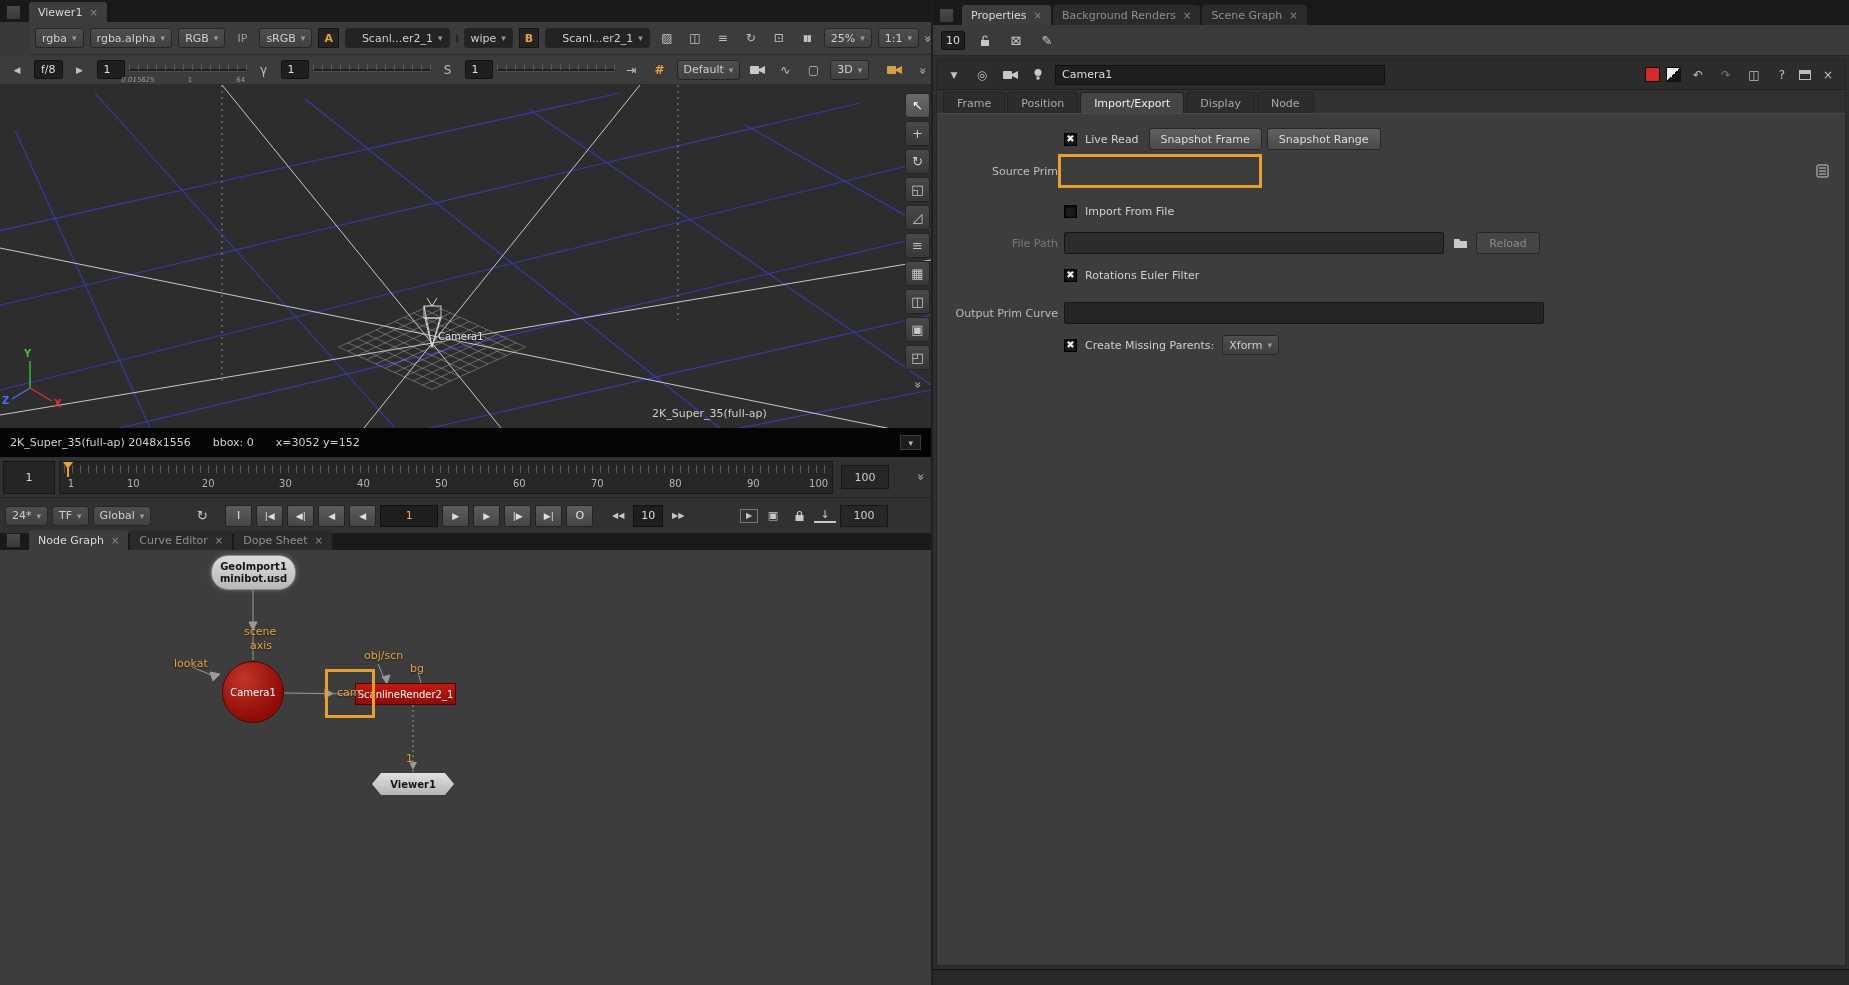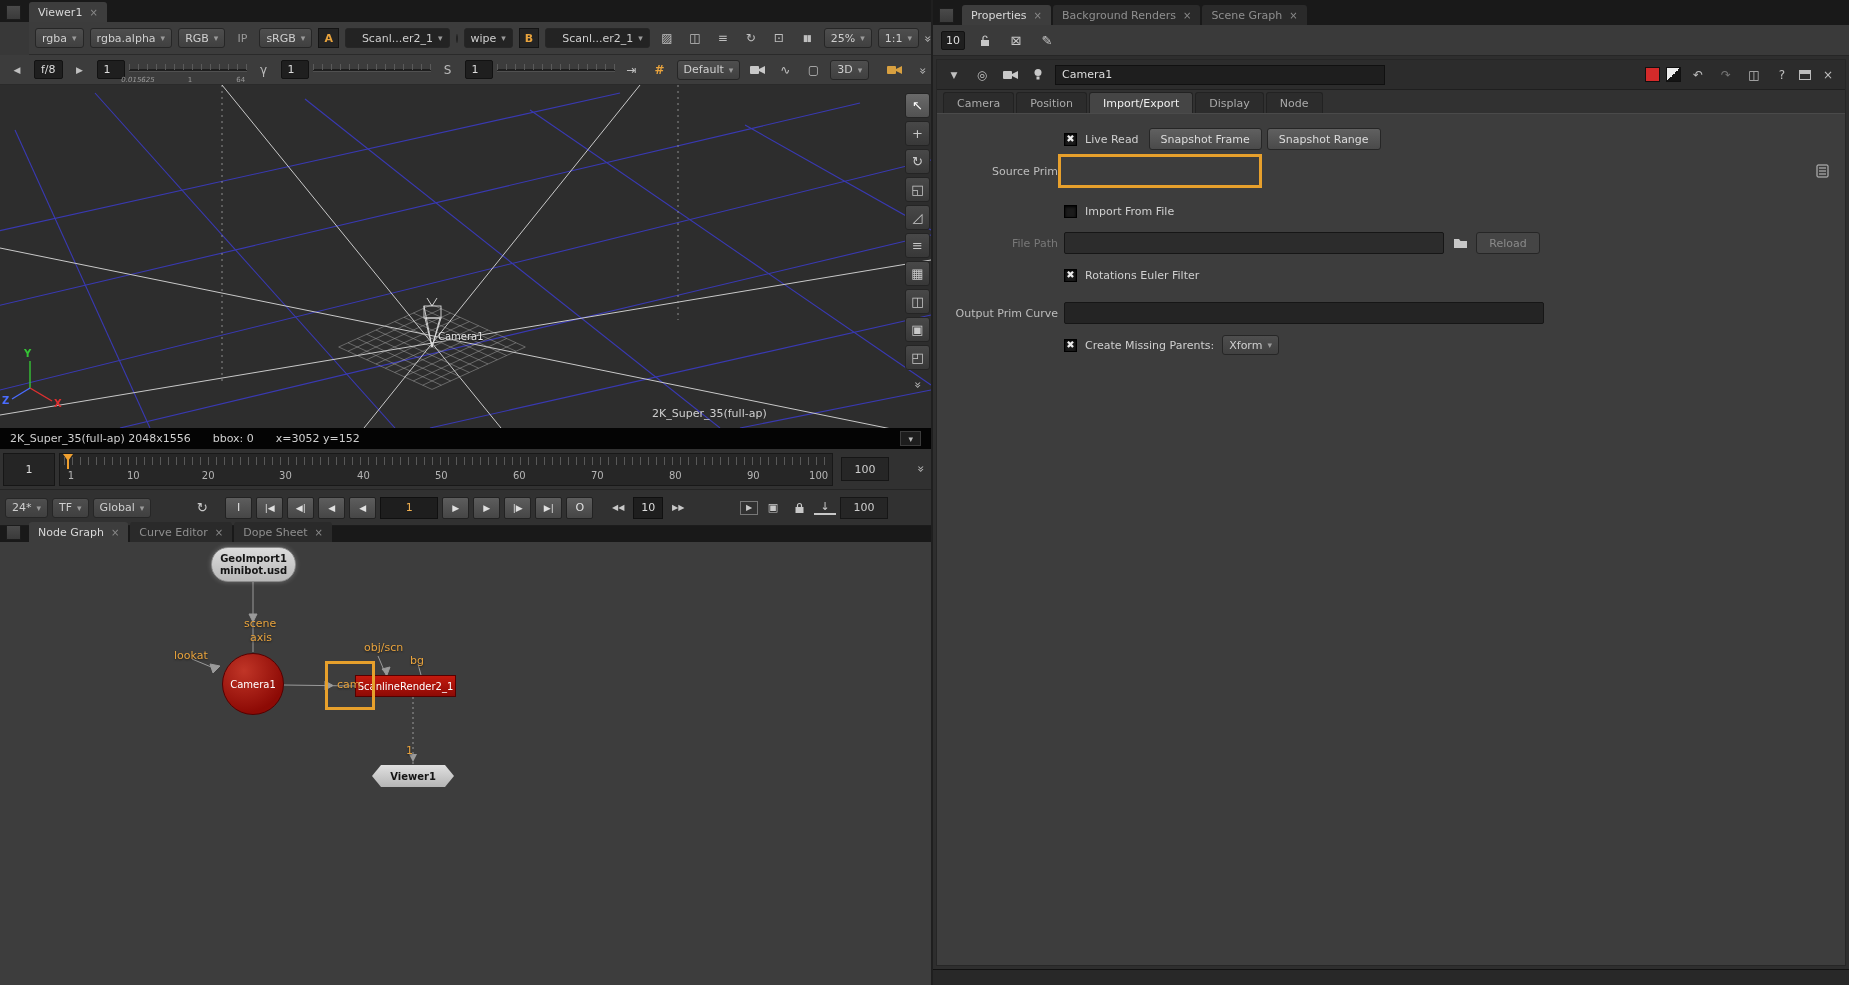--- a/index.html
+++ b/index.html
@@ -38,21 +38,21 @@
 
 .viewport{position:relative;height:343px;background:#2d2d2d;overflow:hidden;}
 .vp-label{position:absolute;color:#e6e6e6;font-size:10px;text-shadow:0 1px 2px #000;}
 .fmt-label{position:absolute;left:652px;top:322px;color:#cfcfcf;font-size:11px;}
 .axis-label{position:absolute;font-size:10px;font-weight:bold;}
 .side-tools{position:absolute;right:1px;top:8px;display:flex;flex-direction:column;gap:3px;align-items:center;}
 .tool{width:25px;height:25px;background:linear-gradient(#484848,#383838);border:1px solid #242424;border-radius:3px;display:flex;align-items:center;justify-content:center;color:#c8c8c8;font-size:13px;cursor:pointer;}
 .tool.on{background:linear-gradient(#6a6a6a,#525252);color:#fff;}
 
 
-.infobar{height:21px;background:#040404;color:#d0d0d0;display:flex;align-items:center;gap:22px;padding:0 10px;font-size:11px;}
+.infobar{height:29px;background:#040404;color:#d0d0d0;display:flex;align-items:center;gap:22px;padding:0 10px;font-size:11px;}
 .info-caret{margin-left:auto;background:#1d1d1d;border:1px solid #3c3c3c;padding:0 7px;height:15px;display:flex;align-items:center;color:#bbb;font-size:9px;}
 .timeline{position:relative;height:41px;background:#313131;border-bottom:1px solid #242424;}
 .tl-frame{position:absolute;left:3px;top:4px;width:52px;height:33px;background:#252525;border:1px solid #161616;display:flex;align-items:center;justify-content:center;color:#ddd;}
 .ruler{position:absolute;left:59px;top:4px;right:98px;height:33px;background:#262626;border:1px solid #181818;}
 .ruler::before{content:"";position:absolute;left:4px;right:4px;top:3px;height:8px;background:repeating-linear-gradient(90deg,#585858 0 1px,transparent 1px 8px);}
 .tl-label{position:absolute;top:16px;font-size:10px;color:#b5b5b5;transform:translateX(-50%);}
 .tl-label.first{transform:none;}
 .tl-label.last{transform:translateX(-100%);}
 .playhead{position:absolute;left:7px;top:1px;width:2px;height:14px;background:#f0a030;}
 .playhead::before{content:"";position:absolute;left:-4px;top:-1px;border:5px solid transparent;border-top:7px solid #f0a030;}
@@ -465,21 +465,21 @@
           <span class="swatch-bw"></span>
           <span class="ibtn">↶</span>
           <span class="ibtn" style="color:#777;">↷</span>
           <span class="ibtn">◫</span>
           <span class="ibtn">?</span>
           <span class="float-ico"></span>
           <span class="ibtn">×</span>
         </div>
 
         <div class="node-tabs">
-          <span class="ntab">Camera</span>
+          <span class="ntab">Frame</span>
           <span class="ntab">Position</span>
           <span class="ntab on">Import/Export</span>
           <span class="ntab">Display</span>
           <span class="ntab">Node</span>
         </div>
 
         <div class="node-body">
 
           <div class="prow">
             <span class="plabel"></span>

